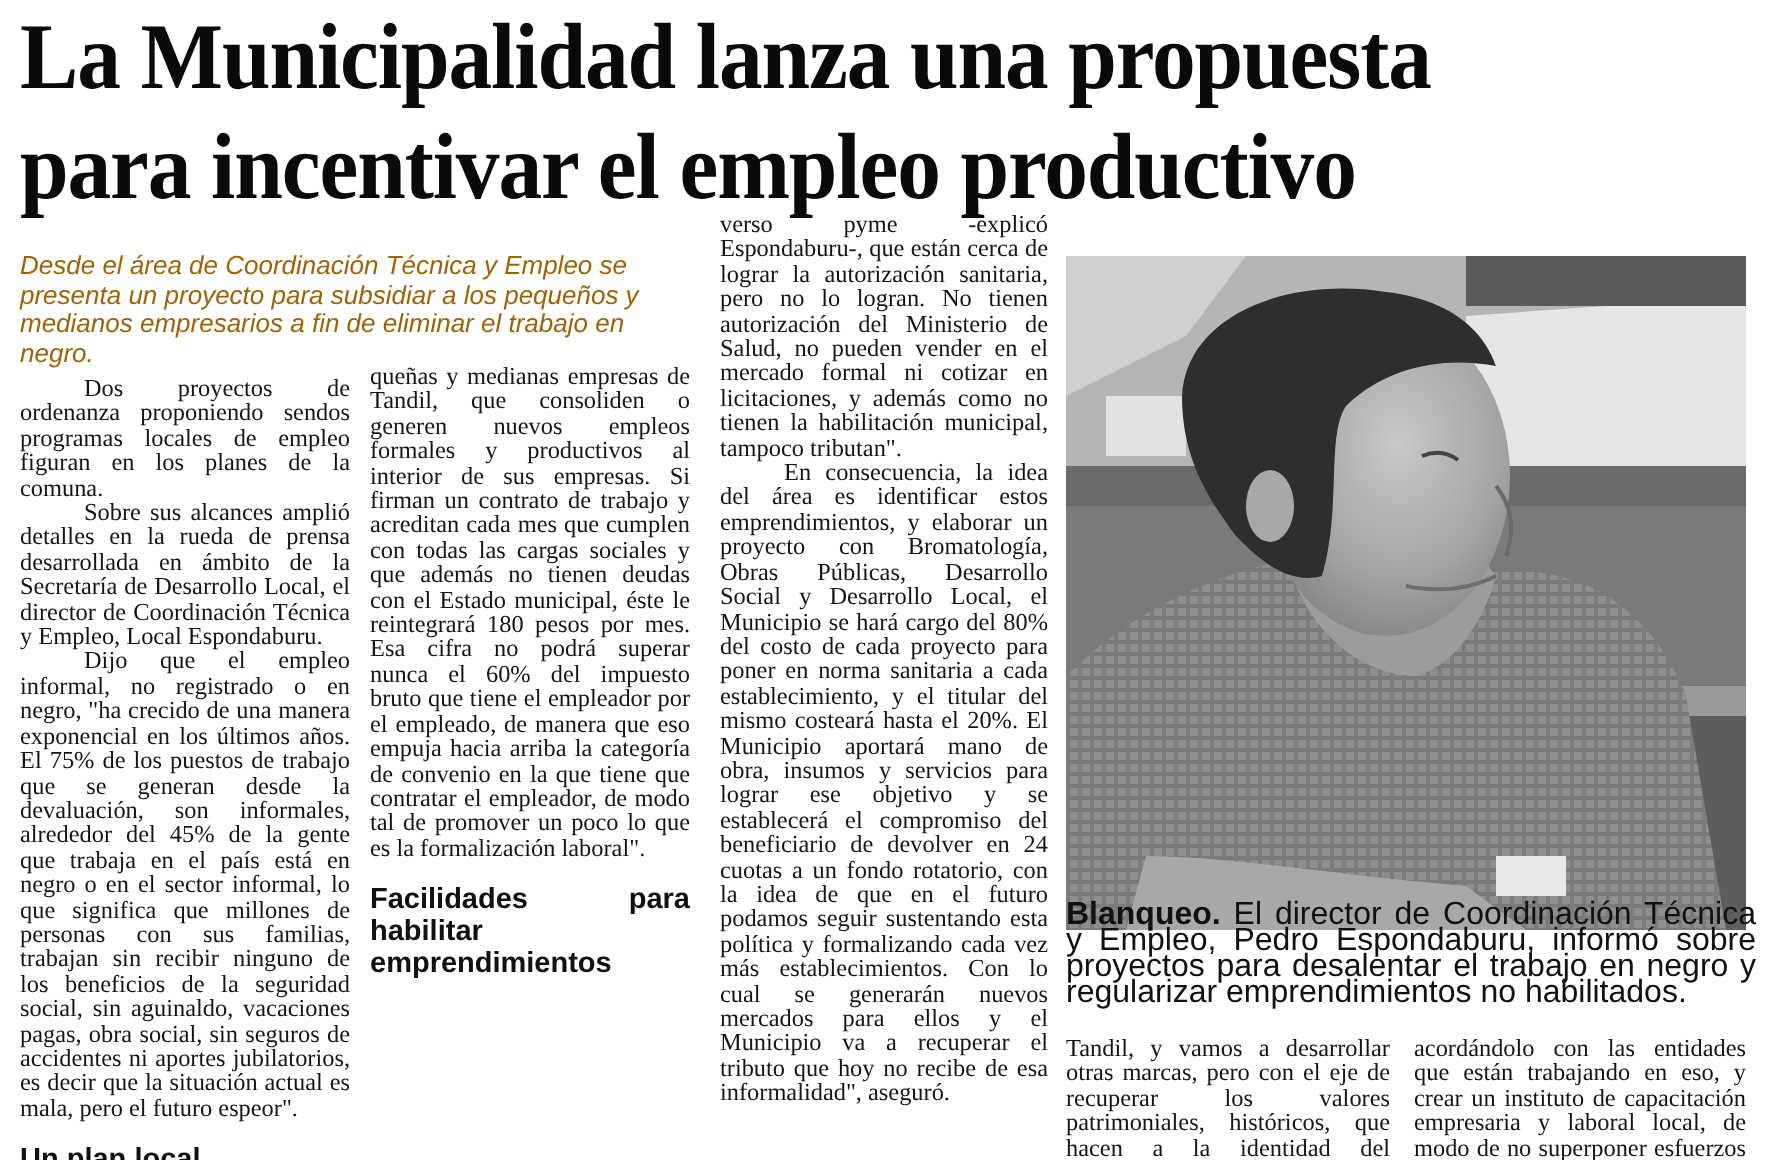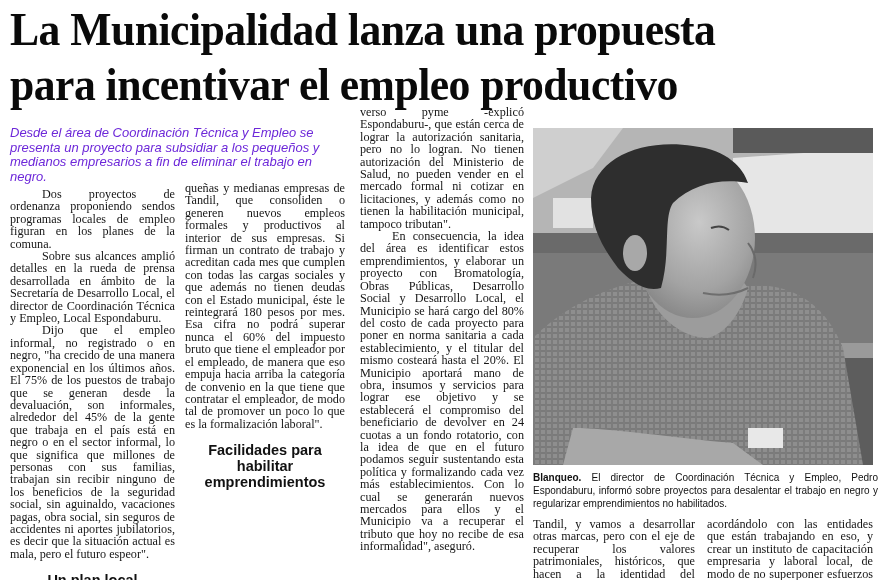--- a/index.html
+++ b/index.html
@@ -7,45 +7,45 @@
   .headline {
     position:absolute; left:10px; top:2px; width:870px;
     font-family:"Liberation Serif","DejaVu Serif",serif;
     font-weight:bold; font-size:47px; line-height:55px; letter-spacing:-0.6px;
     color:#0a0a0a; margin:0; transform:scaleX(0.93); transform-origin:left top;
   }
   .headline span { display:block; white-space:nowrap; }
   .deck {
     position:absolute; left:10px; top:126px; width:335px;
     font-family:"Liberation Sans","DejaVu Sans",sans-serif;
-    font-style:italic; font-size:13px; line-height:14.5px; color:#6d28d9;
+    font-style:italic; font-size:13px; line-height:14.5px; color:#a16207;
   }
   .col {
     position:absolute;
     font-family:"Liberation Serif","DejaVu Serif",serif;
     font-size:12.2px; line-height:12.4px; color:#151515;
     text-align:justify; hyphens:manual;
   }
   .col p { margin:0; text-indent:32px; }
   .col1 { left:10px; top:188px; width:165px; }
   .col2 { left:185px; top:182px; width:160px; }
   .col3 { left:360px; top:106px; width:164px; }
   .sub {
     font-family:"Liberation Sans","DejaVu Sans",sans-serif;
     font-weight:bold; font-size:14.5px; line-height:16px;
-    text-align:center; margin:12px 0 9px 0; color:#111; text-indent:0;
+    margin:12px 0 9px 0; color:#111; text-indent:0;
   }
   .photo {
     position:absolute; left:533px; top:128px; width:340px; height:337px;
     overflow:hidden; background:#8a8a8a;
   }
   .caption {
-    position:absolute; left:533px; top:471px; width:345px;
+    position:absolute; left:533px; top:451px; width:345px;
     font-family:"Liberation Sans","DejaVu Sans",sans-serif;
-    font-size:10px; line-height:13px; color:#111; text-align:justify;
+    font-size:16px; line-height:13px; color:#111; text-align:justify;
   }
   .caption b { font-weight:bold; }
   .col4 { left:533px; top:518px; width:162px; }
   .col5 { left:707px; top:518px; width:166px; }
   .col4 p, .col5 p { text-indent:0; }
 </style>
 </head>
 <body>
 
 <h1 class="headline">

